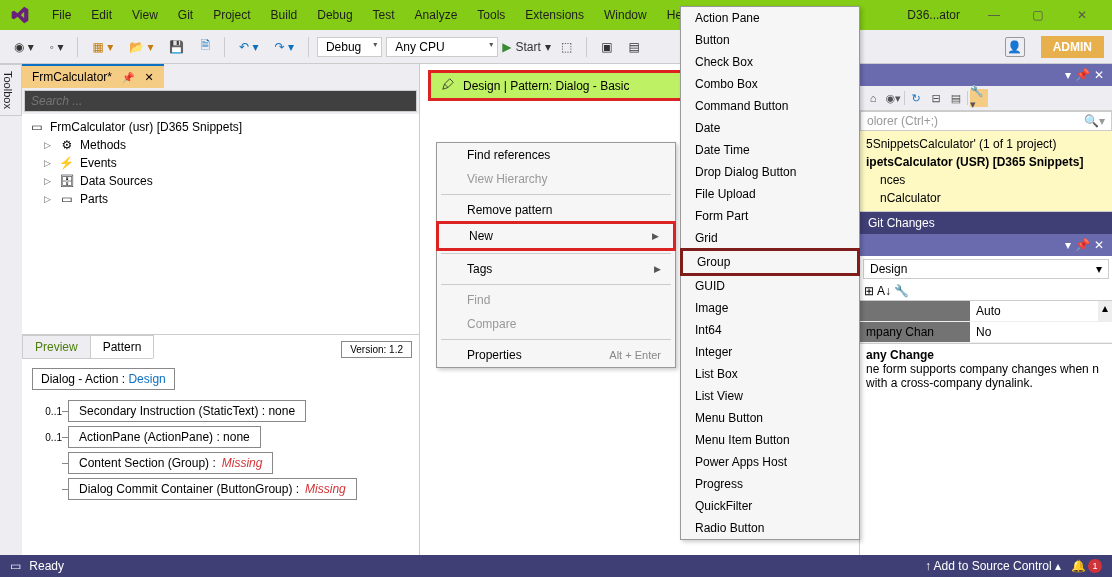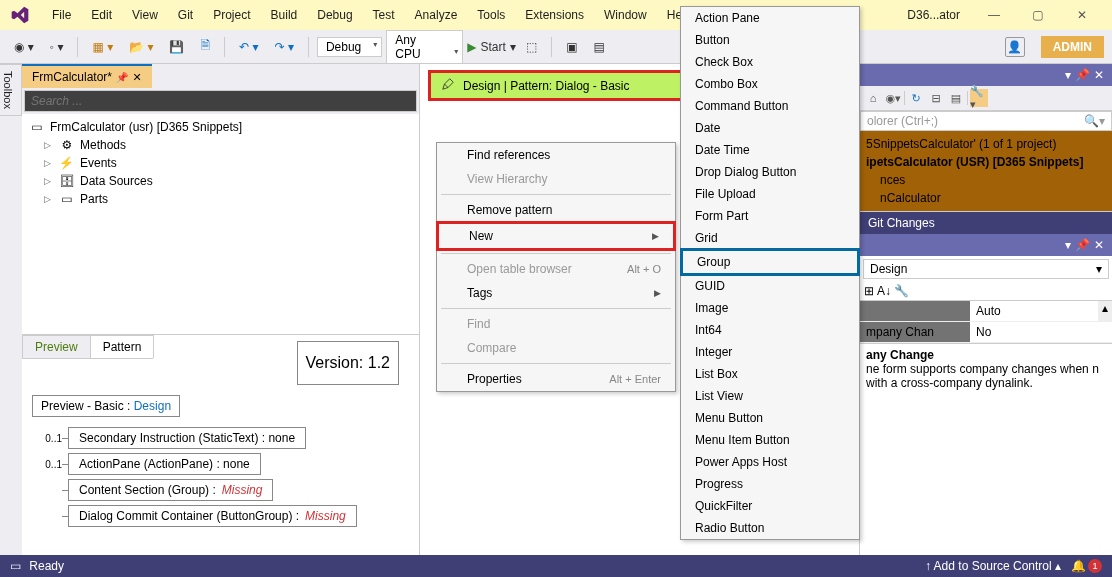--- a/index.html
+++ b/index.html
@@ -1,19 +1,19 @@
 <!DOCTYPE html>
 <html><head>
 <meta charset="utf-8">
 <style>
 * { margin: 0; padding: 0; box-sizing: border-box; font-family: "Segoe UI", Tahoma, sans-serif; font-size: 12px; }
 body { background: #eeeef2; overflow: hidden; width: 1112px; height: 577px; position: relative; }
 
 
-.menubar { height: 30px; background: #fef9c3; display: flex; align-items: center; padding: 0 8px; }
+.menubar { height: 30px; background: #84cc16; display: flex; align-items: center; padding: 0 8px; }
 .vs-logo { width: 24px; height: 24px; margin-right: 10px; display: flex; align-items: center; justify-content: center; }
 .menu-item { padding: 4px 10px; cursor: pointer; color: #1e1e1e; }
 .spacer { flex: 1; }
 .window-title { color: #1e1e1e; padding: 0 12px; }
 .admin-btn { background: #e8b04d; color: #fff; padding: 4px 12px; font-weight: 600; margin-left: 8px; }
 .win-ctrl { width: 40px; height: 24px; display: flex; align-items: center; justify-content: center; color: #555; margin: 0 2px; }
 
 
 .toolbar { height: 34px; background: #eeeef2; border-bottom: 1px solid #ccc; display: flex; align-items: center; padding: 0 8px; gap: 4px; }
 .tool-btn { padding: 3px 6px; display: flex; align-items: center; gap: 2px; color: #333; }
@@ -26,36 +26,36 @@
 
 
 .workspace { position: absolute; top: 64px; bottom: 22px; left: 0; right: 0; display: flex; }
 
 
 .toolbox-tab { width: 22px; background: #eeeef2; writing-mode: vertical-lr; text-orientation: mixed; padding: 6px 2px; border: 1px solid #ccc; border-left: none; font-size: 11px; color: #1e1e1e; align-self: flex-start; }
 
 
 .doc-panel { width: 398px; display: flex; flex-direction: column; border-right: 1px solid #ccc; }
 .doc-tabs { height: 24px; display: flex; background: #eeeef2; }
-.doc-tab { background: #f5cc84; padding: 3px 10px; display: flex; align-items: center; gap: 4px; border-top: 2px solid #0e70c0; }
+.doc-tab { background: #f5cc84; padding: 3px 10px; display: flex; align-items: center; gap: 10px; border-top: 2px solid #0e70c0; }
 .doc-tab .pin { font-size: 10px; }
 .doc-tab .close { font-size: 11px; }
 .search-box { border: 1px solid #ccc; margin: 2px; padding: 3px 6px; background: #404040; color: #999; font-style: italic; }
 .tree { background: #fff; flex: 0 0 220px; padding: 4px 0; overflow: auto; }
 .tree-row { display: flex; align-items: center; padding: 2px 8px; gap: 6px; }
 .tree-row.indent1 { padding-left: 22px; }
 .tree-expander { width: 10px; color: #666; font-size: 9px; }
 .tree-icon { width: 14px; height: 14px; display: flex; align-items: center; justify-content: center; }
 
 
 .pattern-panel { flex: 1; border-top: 1px solid #ccc; background: #fff; display: flex; flex-direction: column; }
 .pattern-tabs { display: flex; border-bottom: 1px solid #ccc; }
 .pattern-tab { padding: 4px 12px; border: 1px solid #ccc; border-bottom: none; background: #fff; margin-right: -1px; }
 .pattern-tab.inactive { background: #eeeef2; color: #4d7c0f; }
-.version-box { margin: 6px 20px 6px auto; border: 1px solid #888; padding: 12px 8px; align-self: flex-end; font-size: 16px; }
+.version-box { margin: 6px 7px 6px auto; border: 1px solid #888; padding: 2px 8px; align-self: flex-end; font-size: 10px; }
 .pattern-body { padding: 4px 10px 10px; }
 .pattern-header { border: 1px solid #888; padding: 3px 8px; display: inline-block; margin-bottom: 6px; }
 .pattern-design-link { color: #0e70c0; }
 .pattern-rows { }
 .pattern-row { display: flex; align-items: center; margin: 4px 0; }
 .pattern-mult { width: 30px; text-align: right; margin-right: 6px; font-size: 10px; position: relative; }
 .pattern-mult::after { content: ""; position: absolute; right: -6px; top: 50%; width: 6px; height: 1px; background: #888; }
 .pattern-node { border: 1px solid #888; padding: 3px 10px; }
 .pattern-missing { color: #d13438; font-style: italic; margin-left: 6px; }
 
@@ -69,31 +69,31 @@
 .ctx-item { padding: 5px 14px 5px 30px; display: flex; justify-content: space-between; align-items: center; }
 .ctx-item.disabled { color: #999; }
 .ctx-sep { height: 1px; background: #ccc; margin: 3px 4px; }
 .ctx-item.highlighted { border: 3px solid #d22; margin: -1px; }
 .ctx-arrow { font-size: 9px; color: #555; }
 .ctx-shortcut { color: #888; font-size: 11px; }
 
 
 .submenu { position: absolute; top: 6px; left: 680px; width: 180px; background: #f6f6f6; border: 1px solid #999; box-shadow: 2px 2px 4px rgba(0,0,0,0.2); z-index: 20; max-height: 546px; overflow: visible; }
 .sub-item { padding: 4px 14px; }
-.sub-item.highlighted { border: 3px solid #0369a1; margin: -1px; }
+.sub-item.highlighted { border: 3px solid #7f1d1d; margin: -1px; }
 
 
 .right-panels { width: 252px; display: flex; flex-direction: column; background: #eeeef2; }
 .panel-header { background: #3f3f76; color: #fff; padding: 4px 8px; display: flex; justify-content: space-between; align-items: center; font-size: 11px; }
 .panel-header.light { background: #6a6aaf; }
 .panel-icons { display: flex; gap: 4px; font-size: 10px; }
 .panel-toolbar { background: #eeeef2; padding: 3px 4px; display: flex; gap: 2px; align-items: center; border-bottom: 1px solid #ccc; }
 .panel-toolbar .tb-icon { width: 18px; height: 18px; display: flex; align-items: center; justify-content: center; color: #555; font-size: 11px; }
 .panel-search { border: 1px solid #ccc; padding: 2px 6px; background: #fff; color: #999; display: flex; justify-content: space-between; gap: 48px; }
-.solution-tree { background: #a16207; padding: 4px 6px; font-size: 11px; flex: 0 0 80px; border-bottom: 1px solid #ccc; }
+.solution-tree { background: #fef9c3; padding: 4px 6px; font-size: 11px; flex: 0 0 80px; border-bottom: 1px solid #ccc; }
 .sol-row { padding: 2px 0; }
 .sol-row.bold { font-weight: 600; }
 .sol-row.indent { padding-left: 14px; }
 
 .git-header { background: #3f3f76; color: #fff; padding: 4px 8px; display: flex; justify-content: space-between; font-size: 11px; }
 .props-body { background: #fff; flex: 1; font-size: 11px; }
 .props-dd { border: 1px solid #ccc; padding: 2px 6px; margin: 3px; display: flex; justify-content: space-between; }
 .props-toolbar { display: flex; gap: 3px; padding: 2px 4px; border-bottom: 1px solid #ccc; }
 .props-grid { }
 .props-row { display: flex; border-bottom: 1px solid #eee; }
@@ -143,21 +143,21 @@
   <span class="tool-sep"></span>
   <span class="tool-btn" style="color:#c27c12">▦ ▾</span>
   <span class="tool-btn" style="color:#c27c12">📂 ▾</span>
   <span class="tool-btn" style="color:#0e70c0">💾</span>
   <span class="tool-btn" style="color:#0e70c0">🗎</span>
   <span class="tool-sep"></span>
   <span class="tool-btn" style="color:#0e70c0">↶ ▾</span>
   <span class="tool-btn" style="color:#0e70c0">↷ ▾</span>
   <span class="tool-sep"></span>
   <span class="tool-dropdown">Debug</span>
-  <span class="tool-dropdown" style="width:77px">Any CPU</span>
+  <span class="tool-dropdown" style="width:112px">Any CPU</span>
   <span class="run-btn"><span class="play-icon">▶</span><span>Start</span> ▾</span>
   <span class="tool-btn">⬚</span>
   <span class="tool-sep"></span>
   <span class="tool-btn">▣</span>
   <span class="tool-btn">▤</span>
   <div class="spacer"></div>
   <span class="person-icon">👤</span>
   <span class="admin-btn">ADMIN</span>
 </div>
 
@@ -203,21 +203,21 @@
     <div class="pattern-panel">
       <div style="display:flex; align-items:flex-start; justify-content:space-between;">
         <div class="pattern-tabs">
           <div class="pattern-tab inactive">Preview</div>
           <div class="pattern-tab">Pattern</div>
         </div>
         <div class="version-box">Version:  1.2</div>
       </div>
       <div class="pattern-body">
         <div class="pattern-header">
-          <span>Preview - Basic</span>
+          <span>Dialog - Action</span>
           <span> : </span>
           <span class="pattern-design-link">Design</span>
         </div>
         <div class="pattern-rows">
           <div class="pattern-row">
               <span class="pattern-mult">0..1</span>
               <span class="pattern-node">Secondary Instruction  (StaticText)  :   none</span>
             </div>
           <div class="pattern-row">
               <span class="pattern-mult">0..1</span>
@@ -328,24 +328,20 @@
     </div>
   <div class="ctx-sep"></div>
   <div class="ctx-item">
       <span>Remove pattern</span>
     </div>
   <div class="ctx-item highlighted">
       <span>New</span>
       <span class="ctx-arrow">▶</span>
     </div>
   <div class="ctx-sep"></div>
-  <div class="ctx-item disabled">
-      <span>Open table browser</span>
-      <span class="ctx-shortcut">Alt + O</span>
-    </div>
   <div class="ctx-item">
       <span>Tags</span>
       <span class="ctx-arrow">▶</span>
     </div>
   <div class="ctx-sep"></div>
   <div class="ctx-item disabled">
       <span>Find</span>
     </div>
   <div class="ctx-item disabled">
       <span>Compare</span>

